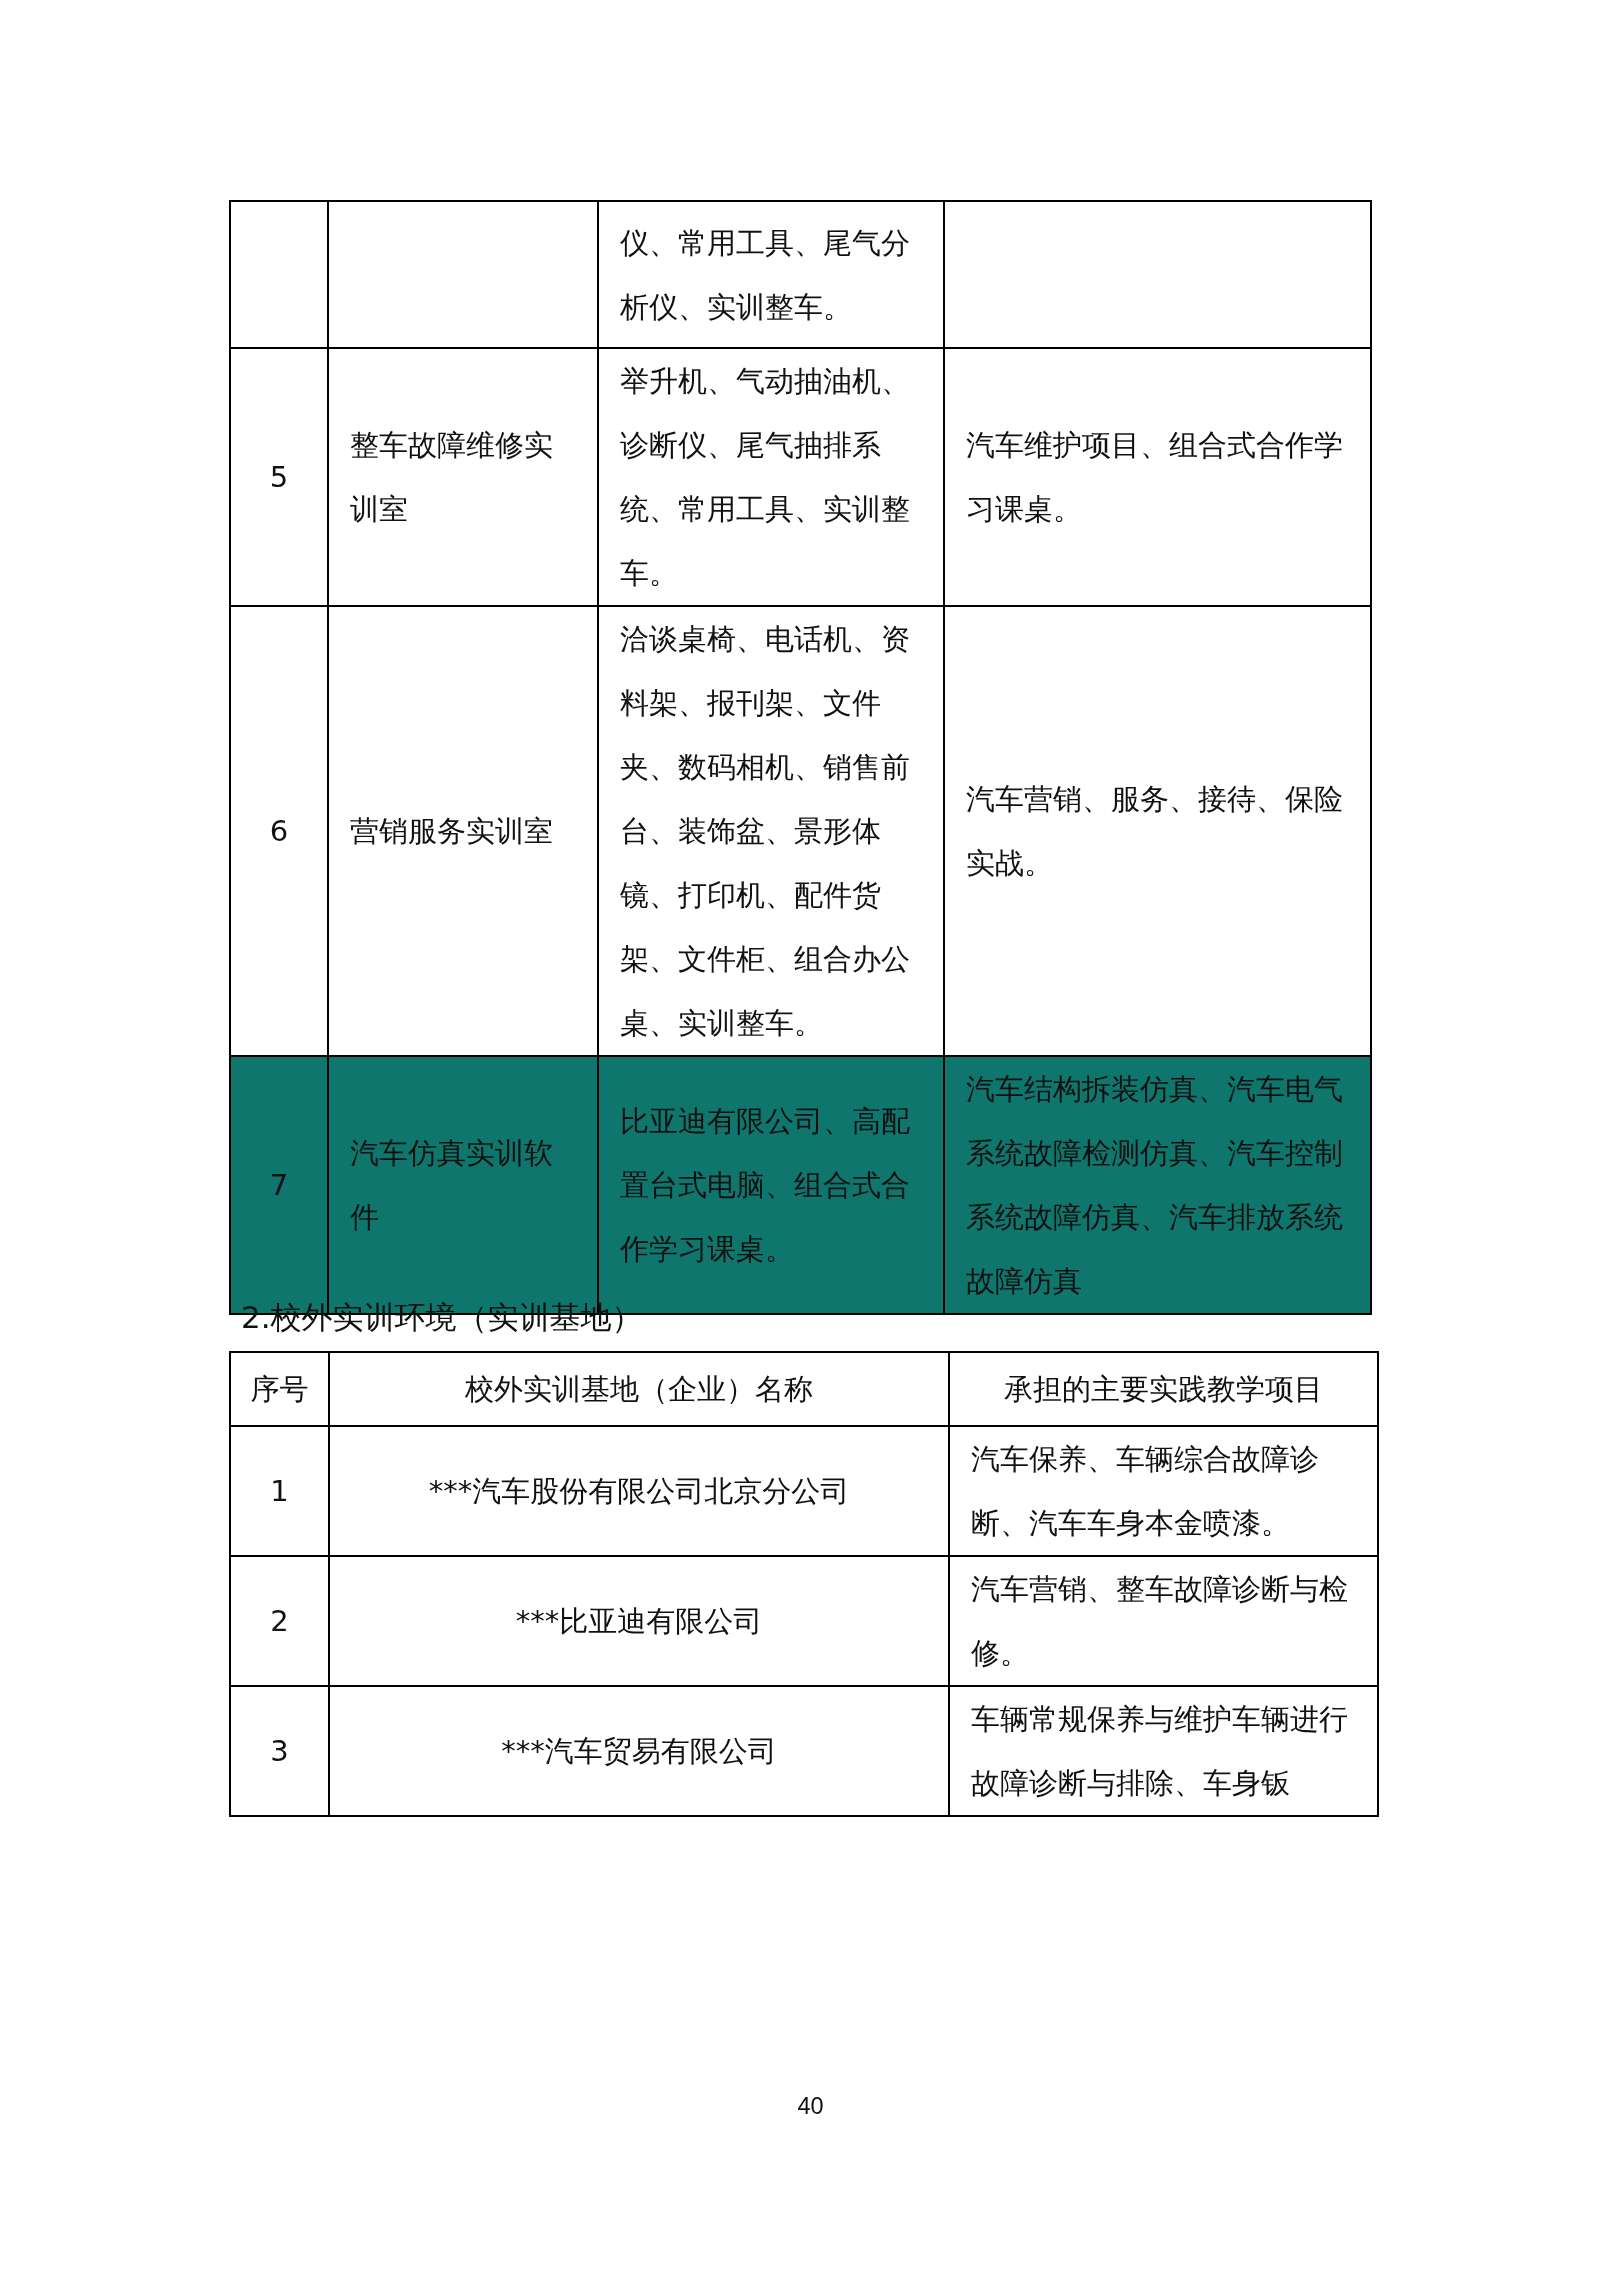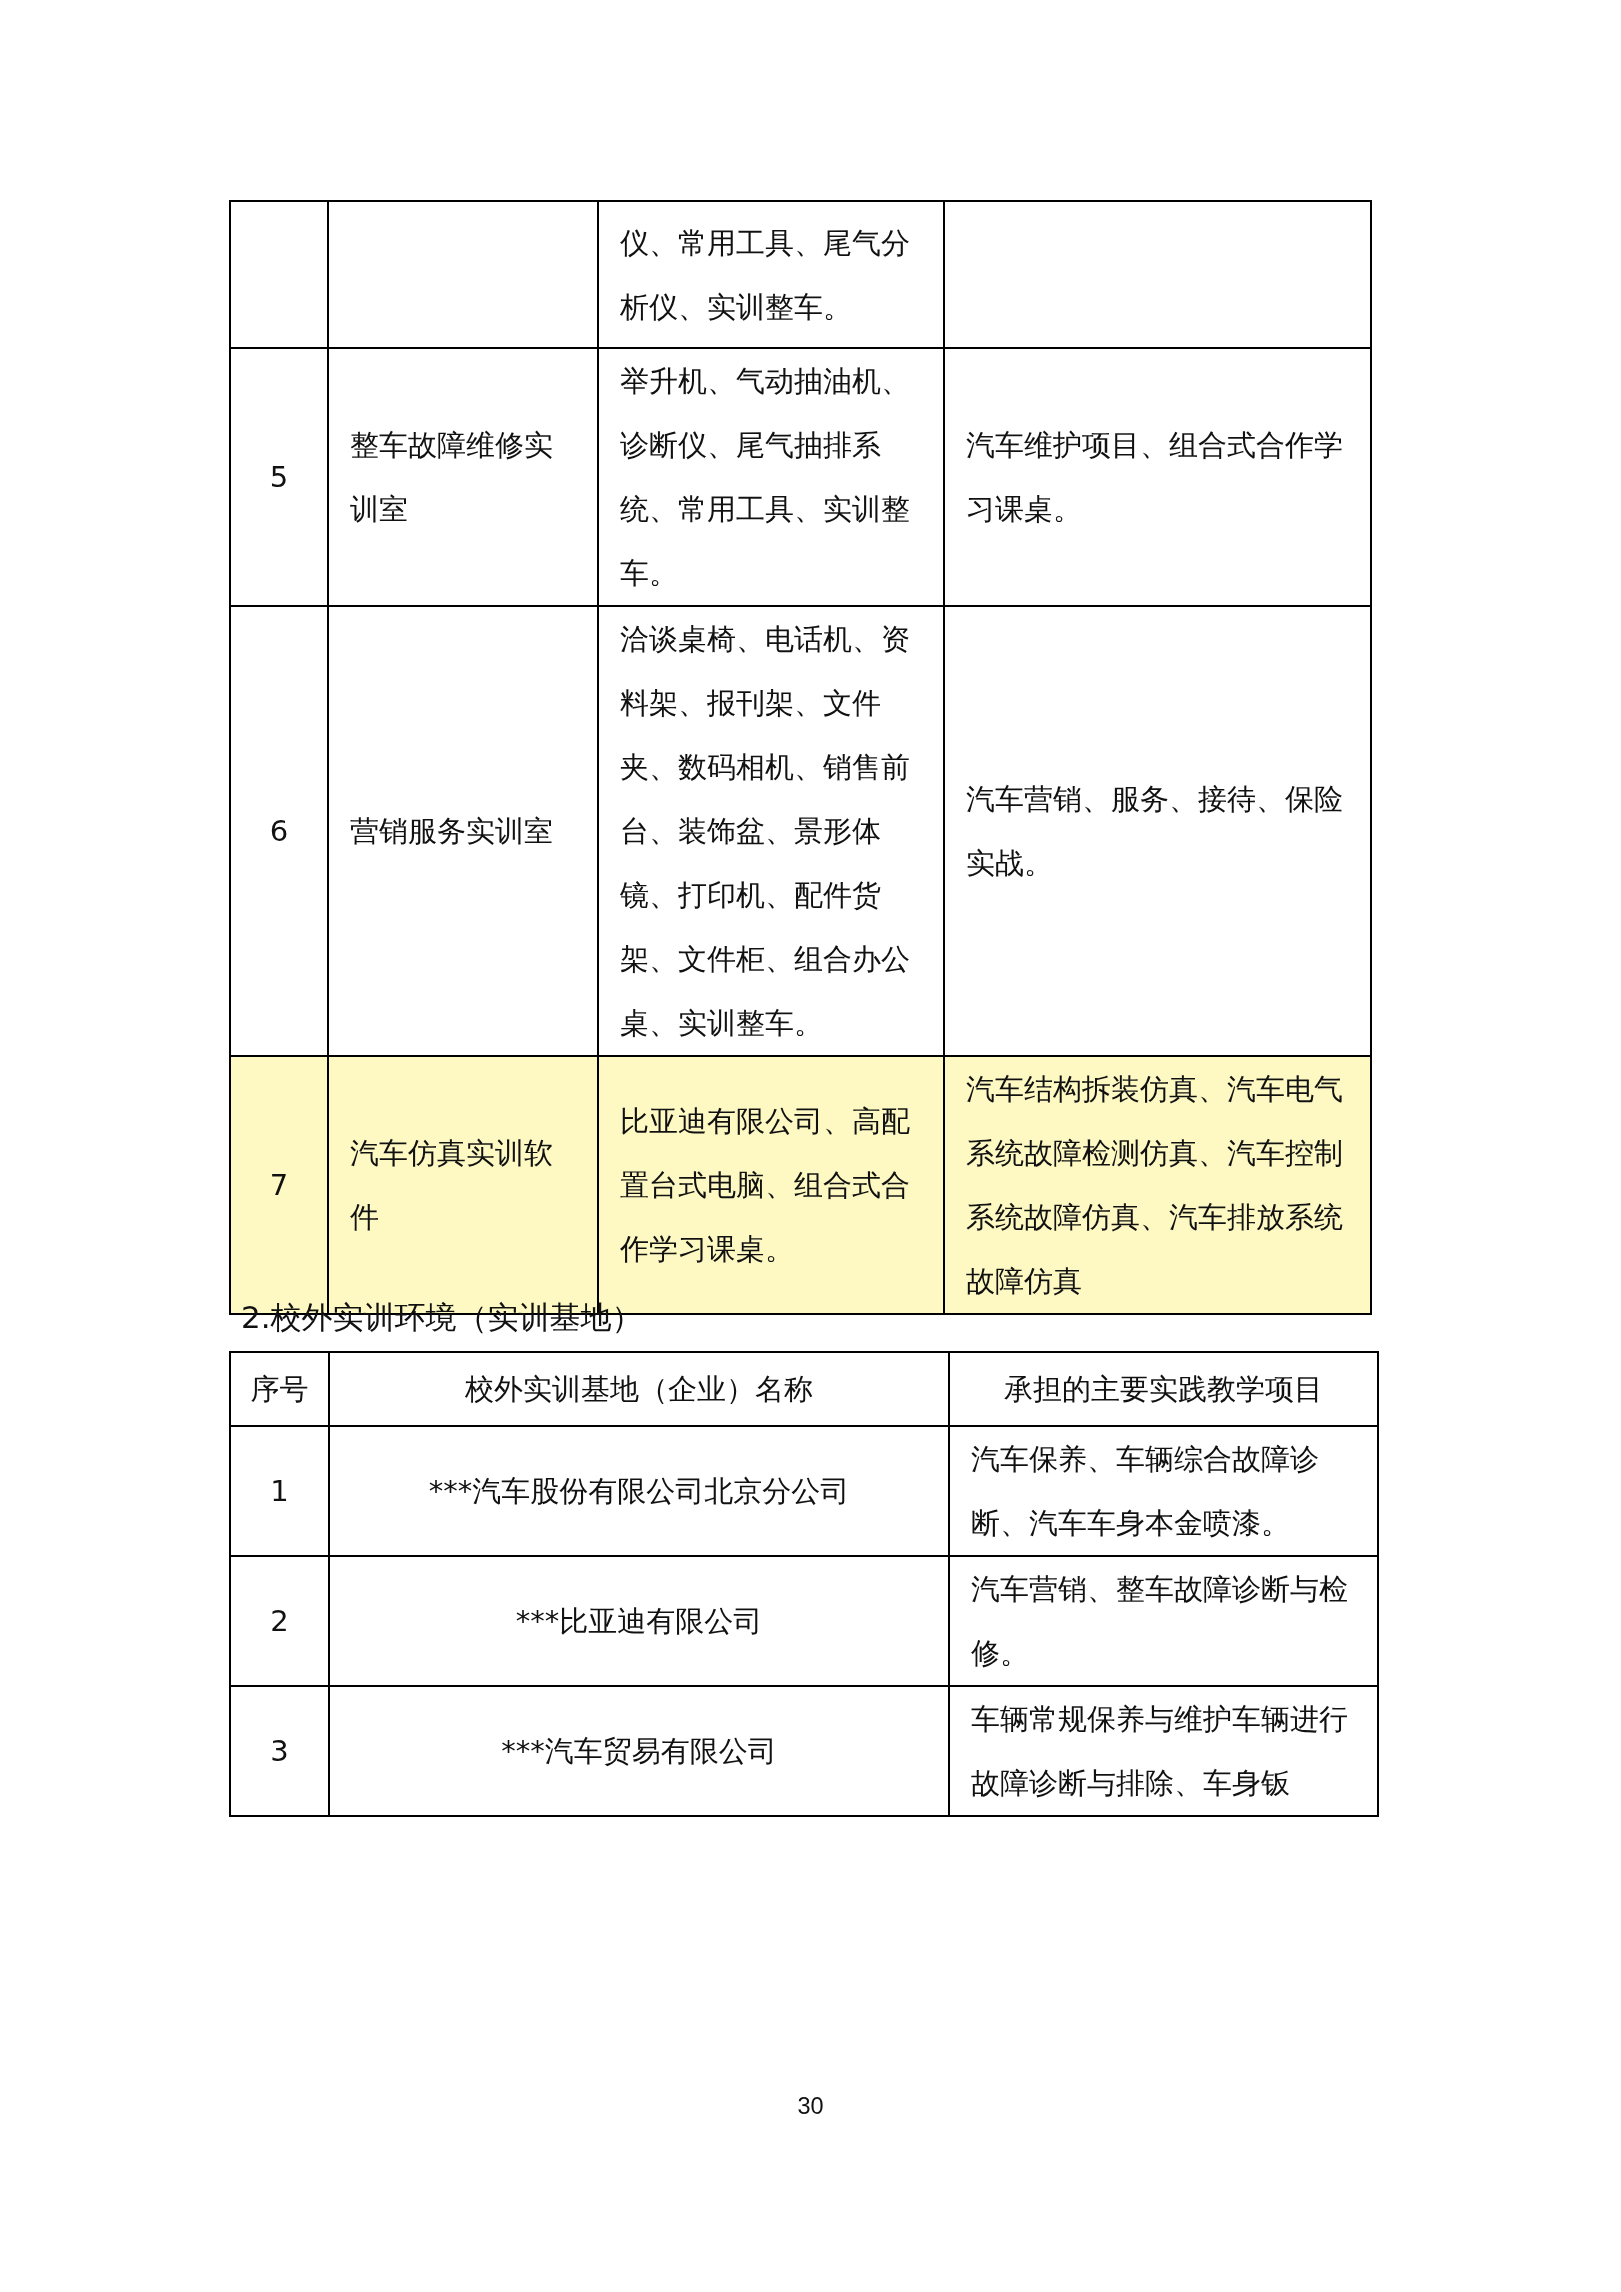--- a/index.html
+++ b/index.html
@@ -3,21 +3,21 @@
 <meta charset="utf-8">
 <style>
   html, body { margin: 0; padding: 0; background: #ffffff; }
   body { width: 1621px; height: 2293px; position: relative; overflow: hidden;
          font-family: "DejaVu Sans", "Liberation Sans", sans-serif; color: #111; }
   table { border-collapse: collapse; position: absolute; table-layout: fixed; }
   td { border: 2px solid #000; vertical-align: middle; padding: 0 21px;
        font-size: 29px; line-height: 64px; word-break: break-all; }
   .num { text-align: center; padding: 0; }
   .center { text-align: center; }
-  .hl td { background: #fef9c3; }
+  .hl td { background: #0f766e; }
   #t1 { left: 229px; top: 200px; width: 1141px; }
   #t2 { left: 229px; top: 1351px; width: 1149px; }
   #t1 td { line-height: 64px; }
   #t2 td { line-height: 64px; }
   .heading { position: absolute; left: 241px; top: 1294px; font-size: 31px;
              font-weight: normal; line-height: 47px; }
   .pageno { position: absolute; left: 0; width: 1621px; top: 2093px; text-align: center;
             font-size: 23.5px; font-family: "Liberation Sans", sans-serif; }
 </style>
 </head>
@@ -83,14 +83,14 @@
     <td>汽车营销、整车故障诊断与检修。</td>
   </tr>
   <tr style="height:129px">
     <td class="num">3</td>
     <td class="center">***汽车贸易有限公司</td>
     <td>车辆常规保养与维护车辆进行故障诊断与排除、车身钣</td>
   </tr>
 </tbody>
   </table>
 
-<div class="pageno">30</div>
+<div class="pageno">40</div>
 
 
 </body></html>

